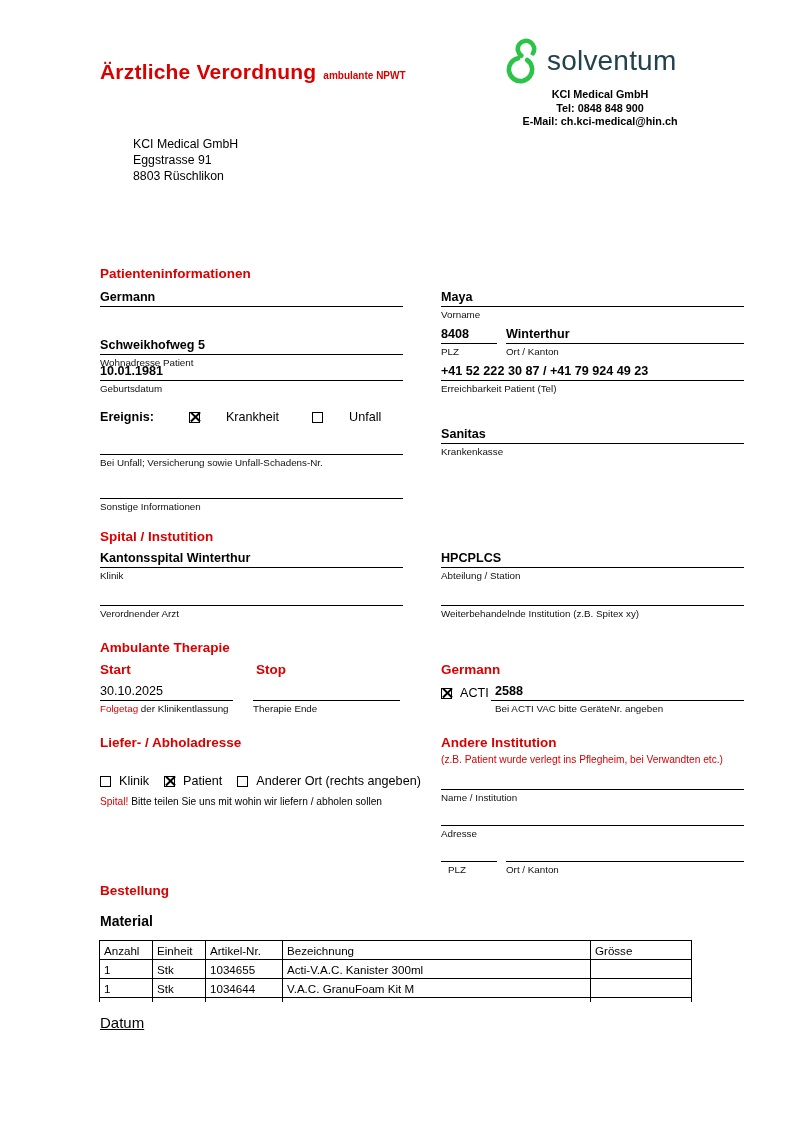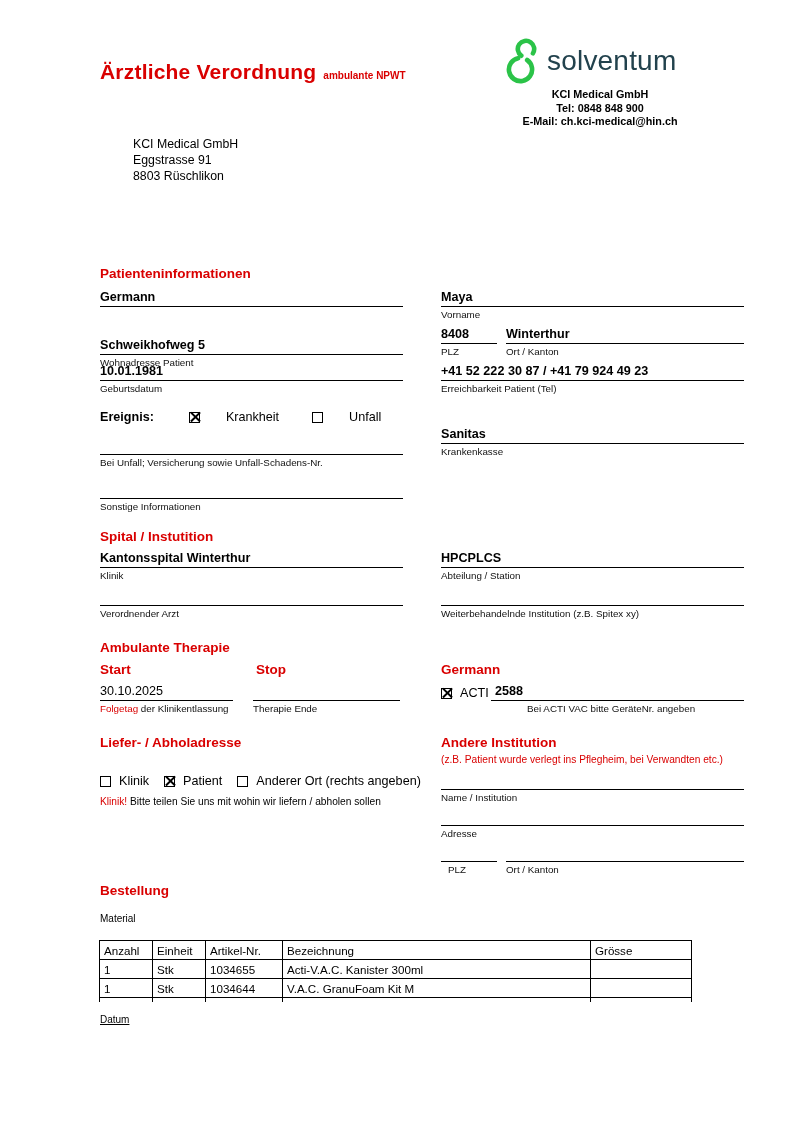--- a/index.html
+++ b/index.html
@@ -171,34 +171,34 @@
     <div class="lbl">Therapie Ende</div>
   </div>
 
   <div class="abs sec-h" style="left:441px; top:662px;">Germann</div>
   <div class="abs cbrow" style="left:441px; top:686px; gap:8px;">
     <span class="cb checked"></span>
     <span>ACTI</span>
   </div>
   <div class="field" style="left:491px; top:684px; width:253px;">
     <div class="val" style="padding-left:4px;">2588</div>
-    <div class="lbl" style="padding-left:4px;margin-left:32px;">Bei ACTI VAC bitte GeräteNr. angeben</div>
+    <div class="lbl" style="padding-left:4px;">Bei ACTI VAC bitte GeräteNr. angeben</div>
   </div>
 
   <div class="abs sec-h" style="left:100px; top:735px;">Liefer- / Abholadresse</div>
   <div class="abs cbrow" style="left:100px; top:774px; gap:8px;">
     <span class="cb"></span>
     <span>Klinik</span>
     <span class="cb checked" style="margin-left:7px;"></span>
     <span>Patient</span>
     <span class="cb" style="margin-left:7px;"></span>
     <span>Anderer Ort (rechts angeben)</span>
   </div>
   <div class="abs small-note" style="left:100px; top:796px;">
-    <span class="small-red">Klinik!</span><span> Bitte teilen Sie uns mit wohin wir liefern / abholen sollen</span>
+    <span class="small-red">Spital!</span><span> Bitte teilen Sie uns mit wohin wir liefern / abholen sollen</span>
   </div>
 
   <div class="abs sec-h" style="left:441px; top:735px;">Andere Institution</div>
   <div class="abs small-red" style="left:441px; top:754px;">(z.B. Patient wurde verlegt ins Pflegheim, bei Verwandten etc.)</div>
 
   <div class="field" style="left:441px; top:773px; width:303px;">
     <div class="val reg"></div>
     <div class="lbl">Name / Institution</div>
   </div>
   <div class="field" style="left:441px; top:809px; width:303px;">
@@ -208,21 +208,21 @@
   <div class="field" style="left:441px; top:845px; width:56px;">
     <div class="val reg"></div>
     <div class="lbl" style="padding-left:7px;">PLZ</div>
   </div>
   <div class="field" style="left:506px; top:845px; width:238px;">
     <div class="val reg"></div>
     <div class="lbl">Ort / Kanton</div>
   </div>
 
   <div class="abs sec-h" style="left:100px; top:883px;">Bestellung</div>
-  <div class="abs" style="left:100px; top:913px; font-weight:normal; font-size:10px;">Material</div>
+  <div class="abs" style="left:100px; top:913px; font-weight:bold; font-size:14px;">Material</div>
 
   <table class="mat abs" style="left:99px; top:940px; width:592px;">
     <colgroup>
       <col style="width:53px">
         <col style="width:53px">
         <col style="width:77px">
         <col style="width:308px">
         <col style="width:101px">
     </colgroup>
     <thead>
@@ -252,15 +252,15 @@
         <tr class="stub">
           <td></td>
           <td></td>
           <td></td>
           <td></td>
           <td></td>
         </tr>
       </tbody>
   </table>
 
-  <div class="abs" style="left:100px; top:1014px; font-size:10px;text-decoration:underline;">Datum</div>
+  <div class="abs" style="left:100px; top:1014px; font-size:15px;text-decoration:underline;">Datum</div>
 
 </div>
 
 </body></html>

